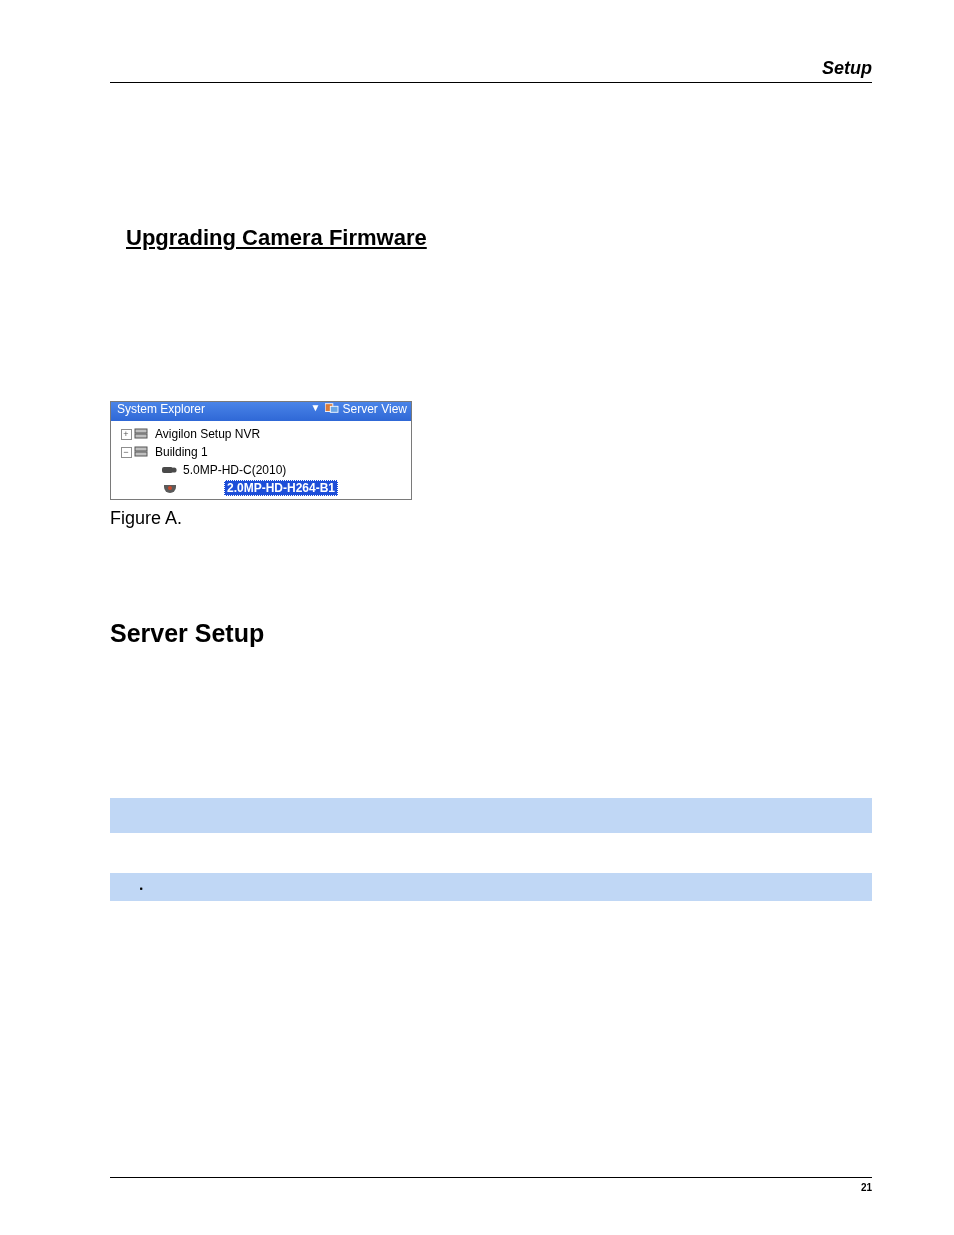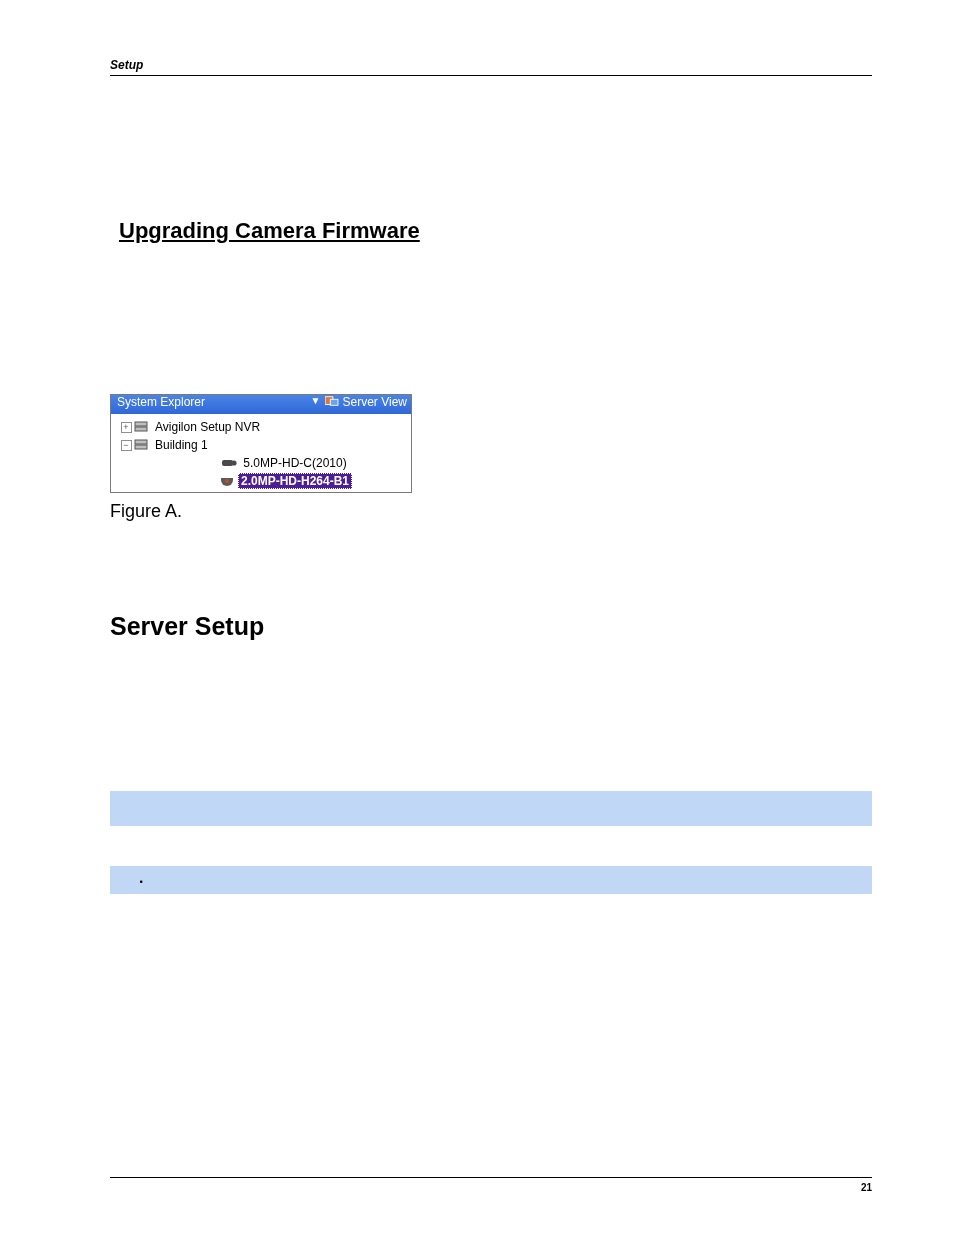--- a/index.html
+++ b/index.html
@@ -9,35 +9,35 @@
     color: #000;
   }
   .page {
     width: 954px;
     height: 1235px;
     box-sizing: border-box;
     padding: 58px 82px 40px 110px;
     position: relative;
   }
   .hdr-label {
-    text-align: left;
+    text-align: right;
     font-style: italic;
     font-weight: bold;
-    font-size: 12px;
+    font-size: 18px;
     color: #000;
     padding-bottom: 3px;
   }
   .rule-top {
     border-top: 1px solid #000;
     margin-bottom: 142px;
   }
   .h3 {
     font-size: 22px;
     text-decoration: underline;
-    margin: 0 0 40px 9px;
+    margin: 0 0 40px 16px;
   }
 
   
   .tree-panel {
     margin-top: 0px;
     width: 300px;
     border: 1px solid #7a7a7a;
     font-family: Tahoma, Arial, sans-serif;
     font-size: 12px;
     background: #fff;
@@ -90,29 +90,30 @@
   }
   .tree-row .row-icon {
     width: 16px; height: 14px;
     display: inline-flex;
     align-items: center;
     justify-content: center;
     margin: 0 3px 0 1px;
   }
   .tree-row .label { padding: 0 2px; }
   .tree-row .selected-label {
-    background: #4c1d95;
+    background: #1d4ed8;
     color: #fff;
     border: 1px dotted #fff;
     padding: 0 2px;
     font-weight: bold;
+    margin-left: 43px;
   }
   .indent-0 { padding-left: 6px; }
   .indent-1 { padding-left: 6px; }
-  .indent-3 { padding-left: 48px; justify-content: center; }
+  .indent-3 { padding-left: 48px; }
 
   .caption {
     font-weight: normal;
     font-size: 18px;
     margin: 8px 0 90px 0;
   }
 
   .h2 {
     font-size: 25px;
     margin: 0 0 150px 0;

